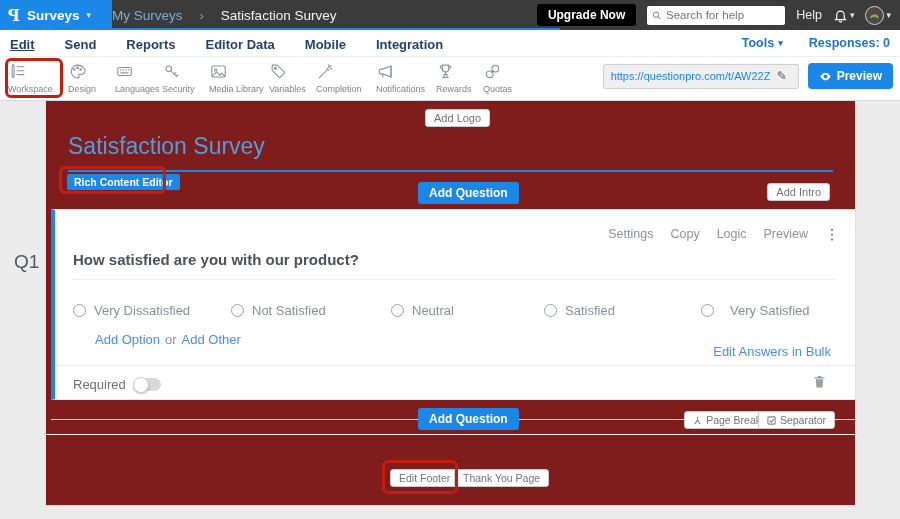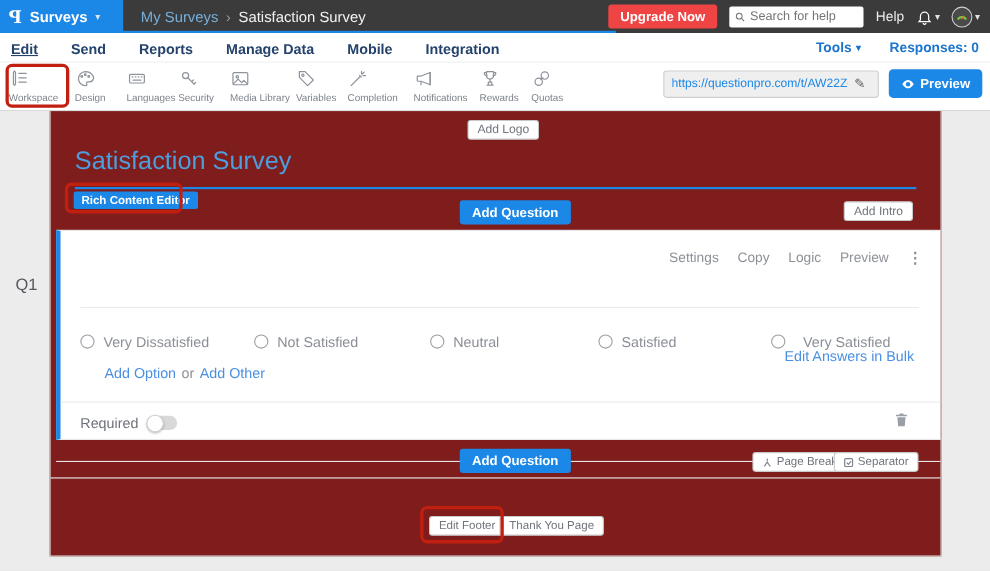--- a/index.html
+++ b/index.html
@@ -6,27 +6,27 @@
   html,body { width:900px; height:519px; }
   body { font-family:"Liberation Sans", sans-serif; background:#ececec; overflow:hidden; }
   .app { position:relative; width:900px; height:519px; }
 
   
   .topbar { position:absolute; left:0; top:0; width:900px; height:30px; background:#3b3b3b; display:flex; align-items:center; }
   .logo-block { height:30px; width:112px; background:#1b87e6; display:flex; align-items:center; padding:0 8px; gap:7px; cursor:pointer; }
   .logo-glyph { color:#fff; font-weight:bold; font-size:16px; transform:scaleX(-1); font-family:"DejaVu Serif", serif; }
   .logo-label { color:#fff; font-size:13.5px; font-weight:bold; }
   .caret { color:#dce6ef; font-size:9px; line-height:1; }
-  .crumbs { display:flex; align-items:center; gap:7px; margin-left:16px; font-size:13.5px; }
+  .crumbs { display:flex; align-items:center; gap:17px; margin-left:0; font-size:13.5px; }
   .crumb-parent { color:#77aed9; cursor:pointer; }
   .crumb-sep { color:#9a9a9a; font-size:13px; }
   .crumb-current { color:#f2f2f2; }
   .topbar-right { margin-left:auto; display:flex; align-items:center; gap:11px; padding-right:9px; }
-  .upgrade-btn { background:#ef4444; color:#fff; border:none; border-radius:3px; font-size:12px; font-weight:bold; padding:4px 11px; cursor:pointer; font-family:inherit; }
-  .searchbox { display:flex; align-items:center; background:#fff; border-radius:2px; height:19px; width:122px; padding:0 5px; gap:4px; }
+  .upgrade-btn { background:#000000; color:#fff; border:none; border-radius:3px; font-size:12px; font-weight:bold; padding:4px 11px; cursor:pointer; font-family:inherit; }
+  .searchbox { display:flex; align-items:center; background:#fff; border-radius:2px; height:19px; width:138px; padding:0 5px; gap:4px; }
   .searchbox input { border:none; outline:none; width:100%; font-size:11.5px; color:#444; font-family:inherit; }
   .help-link { color:#eee; font-size:12.5px; cursor:pointer; }
   .iconbtn { display:flex; align-items:center; gap:2px; cursor:pointer; }
   .avatar { width:19px; height:19px; border-radius:50%; background:#4a4a4a; border:1.5px solid #cfcfcf; display:flex; align-items:center; justify-content:center; overflow:hidden; }
 
   
   .progress { position:absolute; left:0; top:28px; height:2px; width:560px; background:#1b87e6; }
 
   
   .menubar { position:absolute; left:0; top:30px; width:900px; height:27px; background:#fff; display:flex; align-items:center; padding:0 10px; border-bottom:1px solid #eceff1; }
@@ -46,42 +46,42 @@
   .toolbar-right { position:absolute; right:7px; top:6px; display:flex; align-items:center; gap:9px; }
   .url-box { display:flex; align-items:center; width:196px; height:25px; background:#efefef; border:1px solid #cfcfcf; border-radius:3px; padding:0 7px; gap:6px; }
   .url-box input { border:none; outline:none; background:transparent; color:#1b87e6; font-size:11px; width:160px; font-family:inherit; }
   .pencil { color:#555; font-size:12px; cursor:pointer; }
   .preview-btn { display:flex; align-items:center; gap:5px; background:#1b87e6; color:#fff; border:none; border-radius:4px; height:26px; padding:0 11px; font-size:12px; font-weight:bold; cursor:pointer; font-family:inherit; }
   .preview-btn svg { width:13px; height:13px; fill:#fff; }
 
   
   .main { position:absolute; left:0; top:101px; width:900px; height:418px; background:#ececec; }
   .canvas { position:absolute; left:45px; top:0; width:811px; height:405px; background:#7f1d1d; border:1px solid #e0e0e0; border-top:none; }
-  .q-label { position:absolute; left:14px; top:150px; font-size:15px; color:#55585e; }
+  .q-label { position:absolute; left:14px; top:150px; font-size:19px; color:#55585e; }
 
   .btn-light { position:absolute; background:#fff; border:1px solid #c9c9c9; border-radius:3px; color:#70747b; font-size:11px; padding:2px 8px; cursor:pointer; font-family:inherit; white-space:nowrap; }
   .btn-blue { position:absolute; background:#1b87e6; border:none; border-radius:3px; color:#fff; font-size:12px; font-weight:bold; padding:4px 11px; cursor:pointer; font-family:inherit; }
 
   .survey-title { position:absolute; left:22px; top:32px; font-size:23px; color:#4d9edd; cursor:text; }
   .title-divider { position:absolute; left:22px; right:22px; top:69px; height:2px; background:#1b87e6; }
   .rce-badge { position:absolute; left:21px; top:73px; background:#1b87e6; color:#fff; font-size:10.5px; font-weight:bold; padding:2px 7px; border-radius:2px; cursor:pointer; }
 
   .question-card { position:absolute; left:5px; right:0; top:108px; height:191px; background:#fff; border-top:1px solid #e7e7e7; border-bottom:1px solid #e7e7e7; border-left:4px solid #1b87e6; }
   .q-actions { position:absolute; right:16px; top:16px; display:flex; align-items:center; gap:17px; }
   .q-action { color:#8e9298; font-size:12.5px; cursor:pointer; }
   .kebab { color:#8e9298; font-size:14px; cursor:pointer; font-weight:bold; }
   .q-text { position:absolute; left:18px; top:41px; font-size:15px; font-weight:bold; color:#4e5156; cursor:text; }
   .q-underline { position:absolute; left:18px; right:20px; top:69px; height:1px; background:#ececec; }
   .opt { position:absolute; top:93px; display:flex; align-items:center; gap:8px; cursor:pointer; }
   .radio { width:13px; height:13px; border:1.5px solid #9aa0a6; border-radius:50%; background:#fff; }
   .opt-label { font-size:13px; color:#8b8f96; }
   .addopt-row { position:absolute; left:40px; top:122px; font-size:13px; display:flex; gap:5px; }
   .link { color:#4a8fe2; cursor:pointer; }
   .or-word { color:#8b8f96; }
-  .bulk-link { position:absolute; right:24px; top:106px; font-size:13px; color:#4a8fe2; cursor:pointer; }
+  .bulk-link { position:absolute; right:24px; top:134px; font-size:13px; color:#4a8fe2; cursor:pointer; }
   .card-divider { position:absolute; left:0; right:0; top:155px; height:1px; background:#ececec; }
   .required-row { position:absolute; left:18px; top:167px; display:flex; align-items:center; gap:8px; }
   .required-label { font-size:13px; color:#6d7177; }
   .toggle { position:relative; width:27px; height:13px; background:#d9d9d9; border-radius:7px; cursor:pointer; }
   .toggle-knob { position:absolute; left:-1px; top:-1.5px; width:16px; height:16px; background:#fff; border:1px solid #cfcfcf; border-radius:50%; box-shadow:0 1px 2px rgba(0,0,0,.25); }
   .trash { position:absolute; right:28px; top:163px; width:15px; height:17px; cursor:pointer; }
   .trash svg { width:15px; height:17px; fill:#9aa0a6; }
 
   .bottom-divider { position:absolute; left:5px; right:0; top:318px; height:1px; background:#e5e5e5; }
   .small-btn { display:flex; align-items:center; gap:4px; }
@@ -133,21 +133,21 @@
         <span class="caret">▾</span>
       </div>
     </div>
   </header>
   <div class="progress"></div>
 
   <nav class="menubar">
     <span class="menu-item active">Edit</span>
     <span class="menu-item">Send</span>
     <span class="menu-item">Reports</span>
-    <span class="menu-item">Manage Data</span>
+    <span class="menu-item">Editor Data</span>
     <span class="menu-item">Mobile</span>
     <span class="menu-item">Integration</span>
     <div class="menubar-right">
       <span class="tools-link">
           <span>Tools</span>
           <span class="caret">▾</span>
         </span>
       <span class="responses">Responses: 0</span>
     </div>
   </nav>
@@ -259,20 +259,21 @@
       <button class="btn-light" style="right:25px; top:82px;">Add Intro</button>
 
       <div class="question-card">
         <div class="q-actions">
           <span class="q-action">Settings</span>
           <span class="q-action">Copy</span>
           <span class="q-action">Logic</span>
           <span class="q-action">Preview</span>
           <span class="kebab">⋮</span>
         </div>
+        <div class="q-text">How satisfied are you with our product?</div>
         <div class="q-underline"></div>
 
         <div class="opt" style="left:18px;">
           <span class="radio"></span>
           <span class="opt-label">Very Dissatisfied</span>
         </div>
         <div class="opt" style="left:176px;">
           <span class="radio"></span>
           <span class="opt-label">Not Satisfied</span>
         </div>

